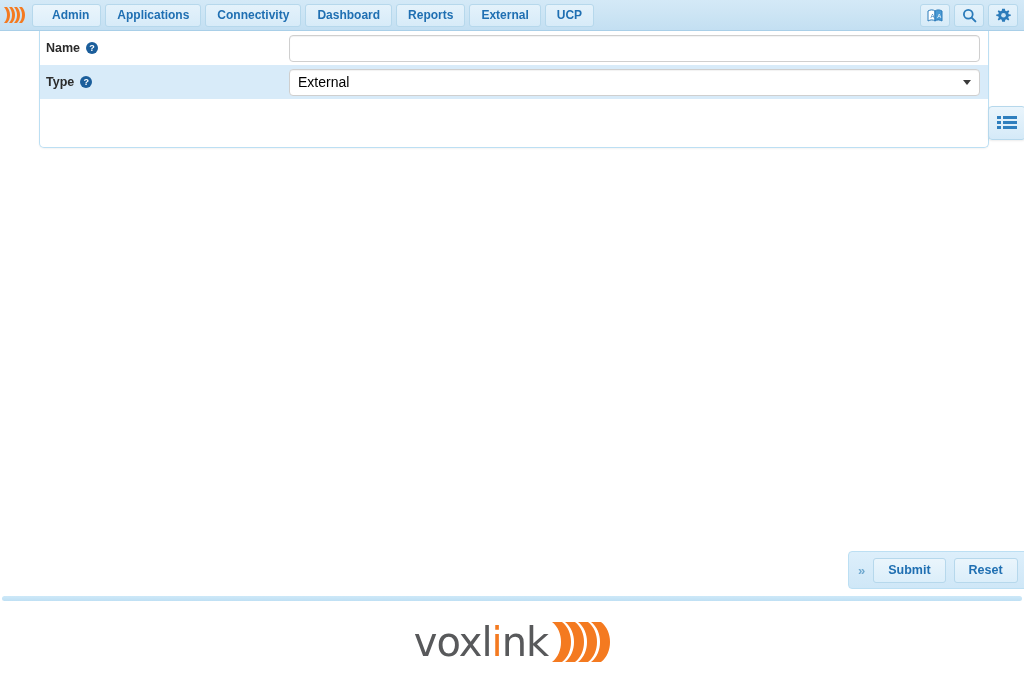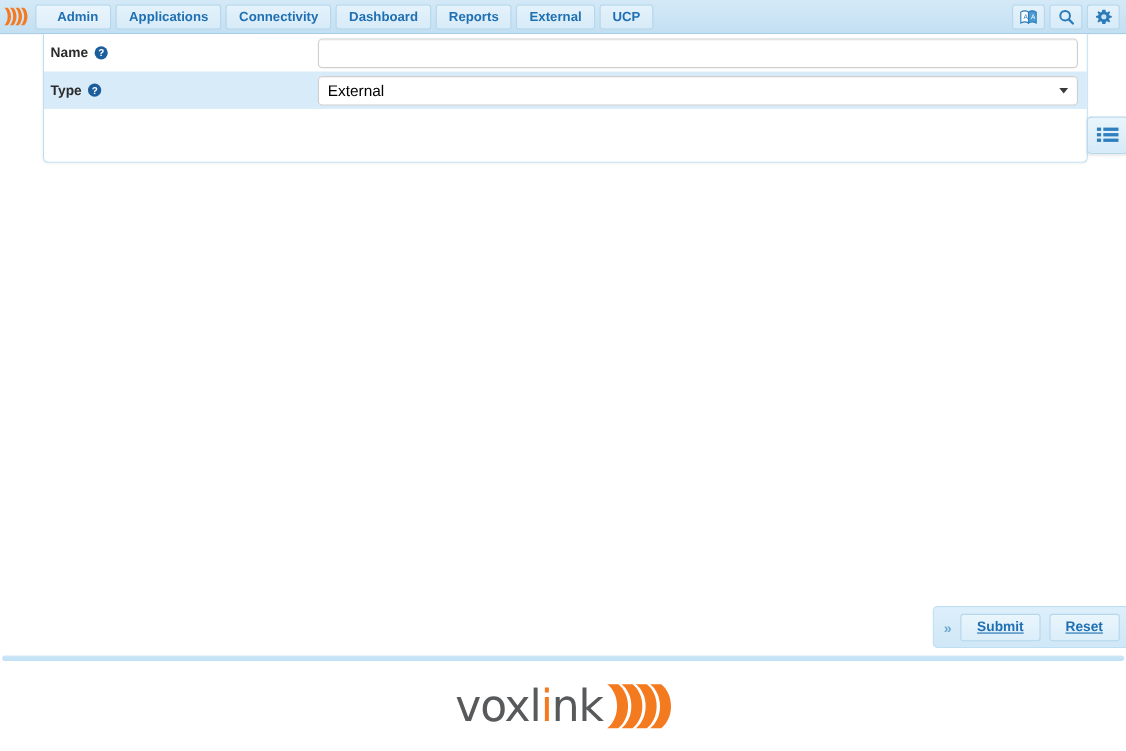--- a/index.html
+++ b/index.html
@@ -142,21 +142,21 @@
   #actionbar .chev {
     color: #6ea8cf; font-size: 13px; font-weight: bold; cursor: pointer;
   }
   .actbtn {
     height: 25px; padding: 0 14px;
     display: flex; align-items: center; justify-content: center;
     font-size: 12.5px; font-weight: bold; color: #1f6fb2;
     background: linear-gradient(to bottom,#eaf5fc 0%,#dbeefa 100%);
     border: 1px solid #b6d8ec;
     border-radius: 3px;
-    white-space: nowrap; cursor: pointer; text-decoration: underline;
+    white-space: nowrap; cursor: pointer;
   }
 
   
   #footdivider {
     position: absolute; left: 2px; top: 596px;
     width: 1020px; height: 5px;
     background: linear-gradient(to bottom,#cde8f8 0%,#bfe0f4 100%);
     border-radius: 3px;
   }
   #footer {

